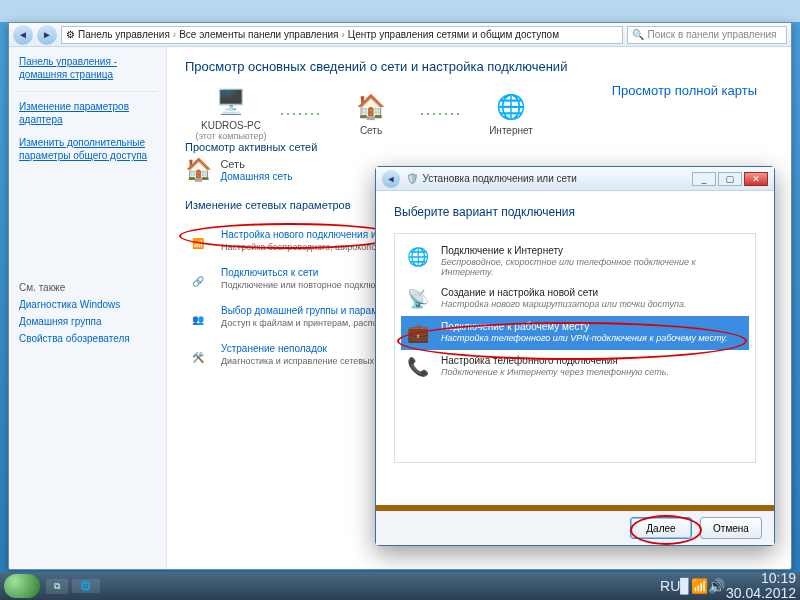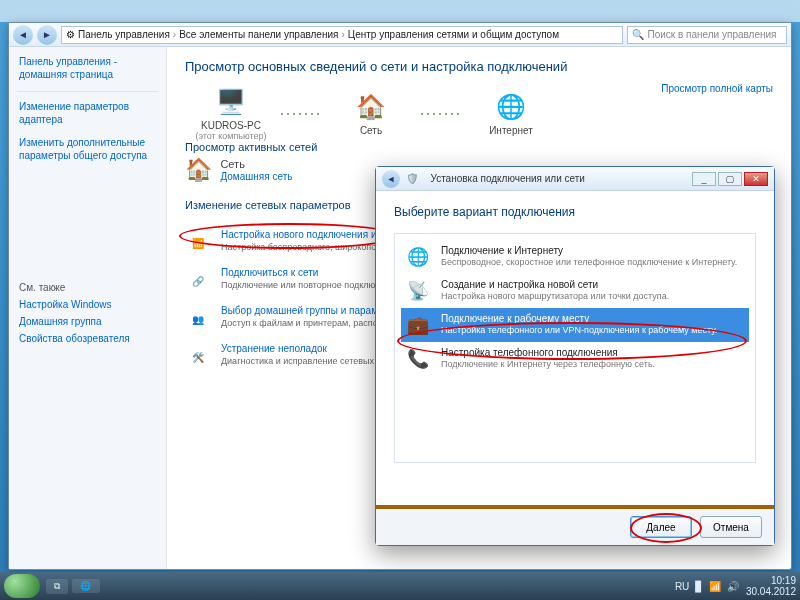--- a/index.html
+++ b/index.html
@@ -12,35 +12,35 @@
 .cp-window { position: absolute; top: 22px; left: 8px; right: 8px; bottom: 30px; background: #fff; border: 1px solid #6a8caa; border-radius: 3px; display: flex; flex-direction: column; box-shadow: 0 2px 10px rgba(0,0,0,0.3); }
 .cp-addr { display: flex; align-items: center; height: 24px; background: linear-gradient(#f7fbff,#e3eef9); border-bottom: 1px solid #c8d8e8; padding: 0 4px; font-size: 10px; gap: 4px; }
 .nav-btn { width: 20px; height: 20px; border-radius: 50%; background: linear-gradient(#cfe6f9,#96c4e8); display: inline-flex; align-items: center; justify-content: center; color: #336; font-size: 10px; }
 .crumbs { flex: 1; background: #fff; border: 1px solid #b0c4d8; height: 18px; display: flex; align-items: center; padding: 0 4px; gap: 3px; }
 .crumbs span.sep { color: #888; }
 .crumbs a { color: #222; text-decoration: none; }
 .search { width: 160px; background: #fff; border: 1px solid #b0c4d8; height: 18px; display: flex; align-items: center; padding: 0 4px; color: #888; }
 
 .cp-body { flex: 1; display: flex; overflow: hidden; }
 .side { width: 158px; background: #f3f7fb; border-right: 1px solid #e0e8ef; padding: 8px 10px; font-size: 10px; color: #06c; }
-.side .grp { margin-bottom: 10px; line-height: 1.3; }
+.side .grp { margin-bottom: 10px; line-height: 1.3; text-decoration: underline; }
 .side .grp a { color: #06c; text-decoration: none; }
 .side .sep { height: 1px; background: #dde7ef; margin: 4px -2px 8px; }
 .side .also-lbl { color: #555; margin-top: 120px; margin-bottom: 6px; }
 .side .also a { display: block; margin-bottom: 6px; color: #06c; text-decoration: none; }
 
 .main { flex: 1; padding: 12px 18px; overflow: hidden; position: relative; }
 .h1 { color: #003e7e; font-size: 13px; margin-bottom: 12px; }
 .map-row { display: flex; align-items: center; gap: 4px; font-size: 10px; }
 .map-node { display: flex; flex-direction: column; align-items: center; width: 92px; }
 .map-node .ico { width: 32px; height: 32px; display: flex; align-items: center; justify-content: center; font-size: 24px; }
 .map-node .lbl { color: #444; margin-top: 2px; }
 .map-node .sub { color: #888; font-size: 9px; }
 .map-line { flex: 0 0 40px; height: 2px; background: linear-gradient(90deg,#7fb77f 33%, transparent 33%) repeat-x; background-size: 6px 2px; }
-.fullmap { position: absolute; right: 18px; top: 36px; color: #06c; font-size: 10px; }
+.fullmap { position: absolute; right: 34px; top: 36px; color: #06c; font-size: 13px; }
 
 .sec-lbl { color: #003e7e; font-size: 11px; margin-top: 0; }
 .net-row { display: flex; align-items: center; gap: 8px; margin-top: 4px; }
 .net-row .name { color: #06c; font-size: 10px; }
 .conn-link { margin-left: auto; color: #06c; font-size: 10px; }
 
 .params { margin-top: 18px; }
 .param-item { display: flex; gap: 8px; margin-bottom: 10px; font-size: 10px; }
 .param-item .picn { width: 28px; height: 28px; flex-shrink: 0; display: flex; align-items: center; justify-content: center; }
 .param-item .t { color: #06c; }
@@ -55,32 +55,32 @@
 .wiz-title .back { width: 18px; height: 18px; border-radius: 50%; background: linear-gradient(#cfe6f9,#96c4e8); display: inline-flex; align-items: center; justify-content: center; color: #336; margin-right: 6px; font-size: 9px; }
 .wiz-title .wc { margin-left: auto; display: flex; gap: 2px; }
 .wiz-title .wc span { width: 24px; height: 14px; border: 1px solid #9bb; background: #e8f2fb; font-size: 9px; display: inline-flex; align-items: center; justify-content: center; }
 .wiz-title .wc span.close { background: linear-gradient(#e98,#c33); color: #fff; border-color: #a22; }
 .wiz-body { flex: 1; padding: 14px 18px 8px; }
 .wiz-body h2 { color: #003e7e; font-size: 12px; font-weight: normal; margin-bottom: 14px; }
 .opt-list { border: 1px solid #d8e2ec; padding: 6px; height: 230px; }
 .opt { display: flex; gap: 8px; padding: 5px 4px; font-size: 10px; }
 .opt .oicn { width: 28px; height: 24px; flex-shrink: 0; display: flex; align-items: center; justify-content: center; font-size: 18px; }
 .opt .ot { color: #222; }
-.opt .od { color: #777; font-size: 9px; margin-top: 1px; }
+.opt .od { color: #777; font-size: 9px; margin-top: 1px; font-style: italic; }
 .opt.sel { background: #3a8de0; color: #fff; }
 .opt.sel .ot, .opt.sel .od { color: #fff; }
-.wiz-foot { height: 40px; background: #f1f5f9; border-top: 4px solid #a16207; display: flex; align-items: center; justify-content: flex-end; gap: 8px; padding: 0 12px; }
+.wiz-foot { height: 40px; background: #f1f5f9; border-top: 6px solid #a16207; display: flex; align-items: center; justify-content: flex-end; gap: 8px; padding: 0 12px; }
 .btn { min-width: 62px; height: 22px; background: linear-gradient(#fdfdfd,#e7eef5); border: 1px solid #8aa8c4; border-radius: 3px; font-size: 10px; display: inline-flex; align-items: center; justify-content: center; cursor: pointer; }
 .btn.def { border-color: #4a90d9; box-shadow: 0 0 0 1px #8ec4f2 inset; }
 
 
 .taskbar { position: absolute; left: 0; right: 0; bottom: 0; height: 28px; background: linear-gradient(#4a6a84,#2a3f52); display: flex; align-items: center; padding: 0 4px; color: #cfe; font-size: 10px; }
 .start { width: 36px; height: 24px; border-radius: 12px; background: radial-gradient(circle at 30% 30%, #9fe29f, #2a7a2a); margin-right: 6px; }
 .task-item { background: rgba(255,255,255,0.12); padding: 2px 8px; border-radius: 2px; margin-right: 4px; font-size: 9px; }
-.tray { margin-left: auto; display: flex; align-items: center; gap: 6px; font-size: 10px; color: #dfeefb; }
+.tray { margin-left: auto; display: flex; align-items: center; font-size: 14px; color: #dfeefb; }
 .tray .clock { text-align: right; line-height: 1.1; }
 
 
 .i-pc::before { content: "🖥️"; }
 .i-house::before { content: "🏠"; }
 .i-globe::before { content: "🌐"; }
 .i-net::before { content: "🔗"; }
 .i-group::before { content: "👥"; }
 .i-fix::before { content: "🛠️"; }
 .i-phone::before { content: "📞"; }
@@ -112,21 +112,21 @@
   </div>
 
   <div class="cp-body">
     <div class="side">
       <div class="grp"><a>Панель управления - домашняя страница</a></div>
       <div class="sep"></div>
       <div class="grp"><a>Изменение параметров адаптера</a></div>
       <div class="grp"><a>Изменить дополнительные параметры общего доступа</a></div>
       <div class="also-lbl">См. также</div>
       <div class="also">
-        <a>Настройка Windows</a>
+        <a>Диагностика Windows</a>
         <a>Домашняя группа</a>
         <a>Свойства обозревателя</a>
       </div>
     </div>
 
     <div class="main">
       <div class="h1">Просмотр основных сведений о сети и настройка подключений</div>
       <a class="fullmap">Просмотр полной карты</a>
 
       <div class="map-row">
@@ -191,21 +191,21 @@
         </div>
       </div>
     </div>
   </div>
 </div>
 
 <div class="wiz">
   <div class="wiz-title">
     <span class="back">◄</span>
     <span class="i-shield"></span>
-    <span style="margin-left:12px">Установка подключения или сети</span>
+    <span style="margin-left:4px">Установка подключения или сети</span>
     <span class="wc">
       <span>_</span>
       <span>▢</span>
       <span class="close">✕</span>
     </span>
   </div>
   <div class="wiz-body">
     <h2>Выберите вариант подключения</h2>
     <div class="opt-list" style="position:relative">
       <div class="opt">

